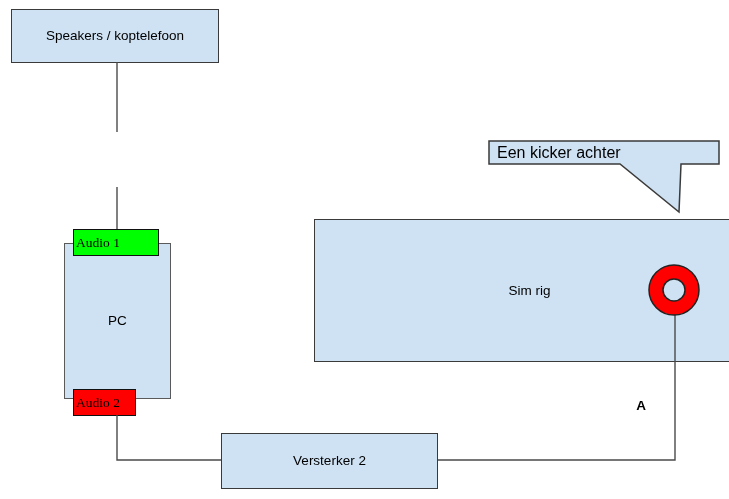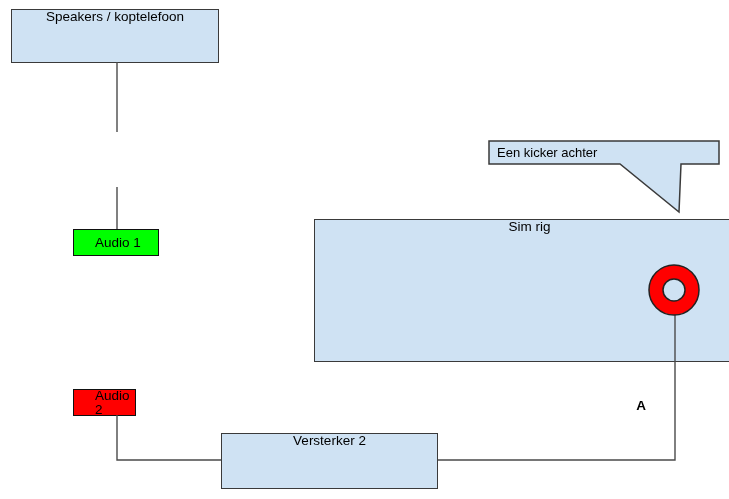--- a/index.html
+++ b/index.html
@@ -3,55 +3,58 @@
 <meta charset="utf-8">
 <style>
   html,body { margin:0; padding:0; background:#ffffff; }
   #canvas {
     position:relative; width:729px; height:499px; background:#ffffff;
     font-family:"Liberation Sans", sans-serif; color:#000; overflow:hidden;
   }
   .node {
     position:absolute; box-sizing:border-box;
     background:#cfe2f3; border:1.5px solid #3a3a3a;
-    display:flex; align-items:flex-start; justify-content:center;
+    display:flex; align-items:center; justify-content:center;
     font-size:13.5px; line-height:1;
   }
   #node-speakers    { left:11px;  top:9px;   width:208px; height:54px; }
   #node-versterker1 { left:8px;   top:132px; width:219px; height:55px; }
   #node-pc          { left:64px;  top:243px; width:107px; height:156px; border-color:#5a5a5a; }
   #node-simrig      { left:283px; top:219px; width:431px; height:143px;margin-left:31px; }
   #node-versterker2 { left:221px; top:433px; width:217px; height:56px; }
   .port {
     position:absolute; box-sizing:border-box; border:1.5px solid #111111;
     display:flex; align-items:center; justify-content:flex-start;
-    padding-left:21px; font-size:13.5px; line-height:1;
+    padding-left:2px; font-size:13.5px; line-height:1;font-family:Liberation Serif, serif;
   }
   #port-audio1 { left:73px; top:229px; width:86px; height:27px; background:#00ff00; }
   #port-audio2 { left:73px; top:389px; width:63px; height:27px; background:#ff0000; }
   #overlay { position:absolute; left:0; top:0; width:729px; height:499px; }
   #callout-label {
     position:absolute; left:497px; top:141px; height:23px;
-    display:flex; align-items:center; font-size:13px;
+    display:flex; align-items:center; font-size:16px;
   }
   #label-a {
     position:absolute; left:630px; top:398px; width:22px;
     font-size:13.5px; font-weight:bold; text-align:center;
   }
 </style>
 </head>
 <body>
 
 <div id="canvas">
 
   <div class="node" id="node-speakers">
     <span>Speakers / koptelefoon</span>
   </div>
 
 
+  <div class="node" id="node-pc">
+    <span>PC</span>
+  </div>
 
   <div class="node" id="node-simrig">
     <span>Sim rig</span>
   </div>
 
   <div class="node" id="node-versterker2">
     <span>Versterker 2</span>
   </div>
 
   <div class="port" id="port-audio1">

